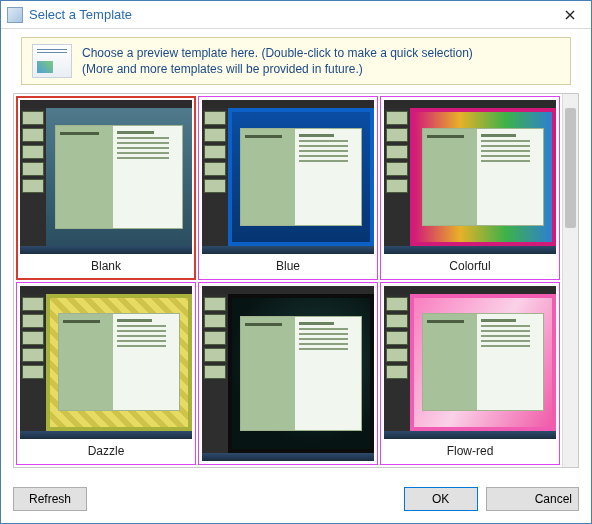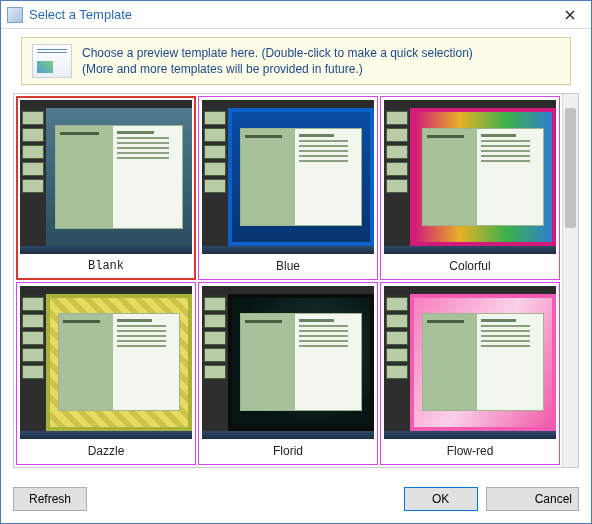--- a/index.html
+++ b/index.html
@@ -79,21 +79,21 @@
   .scroll-thumb {
     position: absolute; top: 14px; left: 2px; right: 2px; height: 120px;
     background: #c2c2c2; border-radius: 2px;
   }
   .cell {
     border: 1px solid #d946ef;
     display: flex; flex-direction: column;
     padding: 3px;
     cursor: pointer;
   }
-  .cell.selected { border: 1px solid #d43a2f; outline: 1px solid #d43a2f; outline-offset: -2px; font-family: Liberation Mono, monospace; }
+  .cell.selected { border: 1px solid #d43a2f; outline: 1px solid #d43a2f; outline-offset: -2px; }
   .thumb {
     flex: 1; min-height: 0;
     position: relative;
     overflow: hidden;
   }
   .thumb-header {
     height: 8px; background: #2b2b2b;
   }
   .thumb-body {
     position: absolute; top: 8px; bottom: 8px; left: 0; right: 0;
@@ -323,21 +323,20 @@
                   <div class="st-line"></div>
                   <div class="st-line"></div>
                   <div class="st-line"></div>
                   <div class="st-line"></div>
                 </div>
               </div>
             </div>
           </div>
           <div class="thumb-footer"></div>
         </div>
-        <div class="cell-label">Florid</div>
       </div>
       <div class="cell">
         <div class="thumb">
           <div class="thumb-header"></div>
           <div class="thumb-body">
             <div class="filmstrip">
               <div class="fs-slide"></div>
               <div class="fs-slide"></div>
               <div class="fs-slide"></div>
               <div class="fs-slide"></div>

